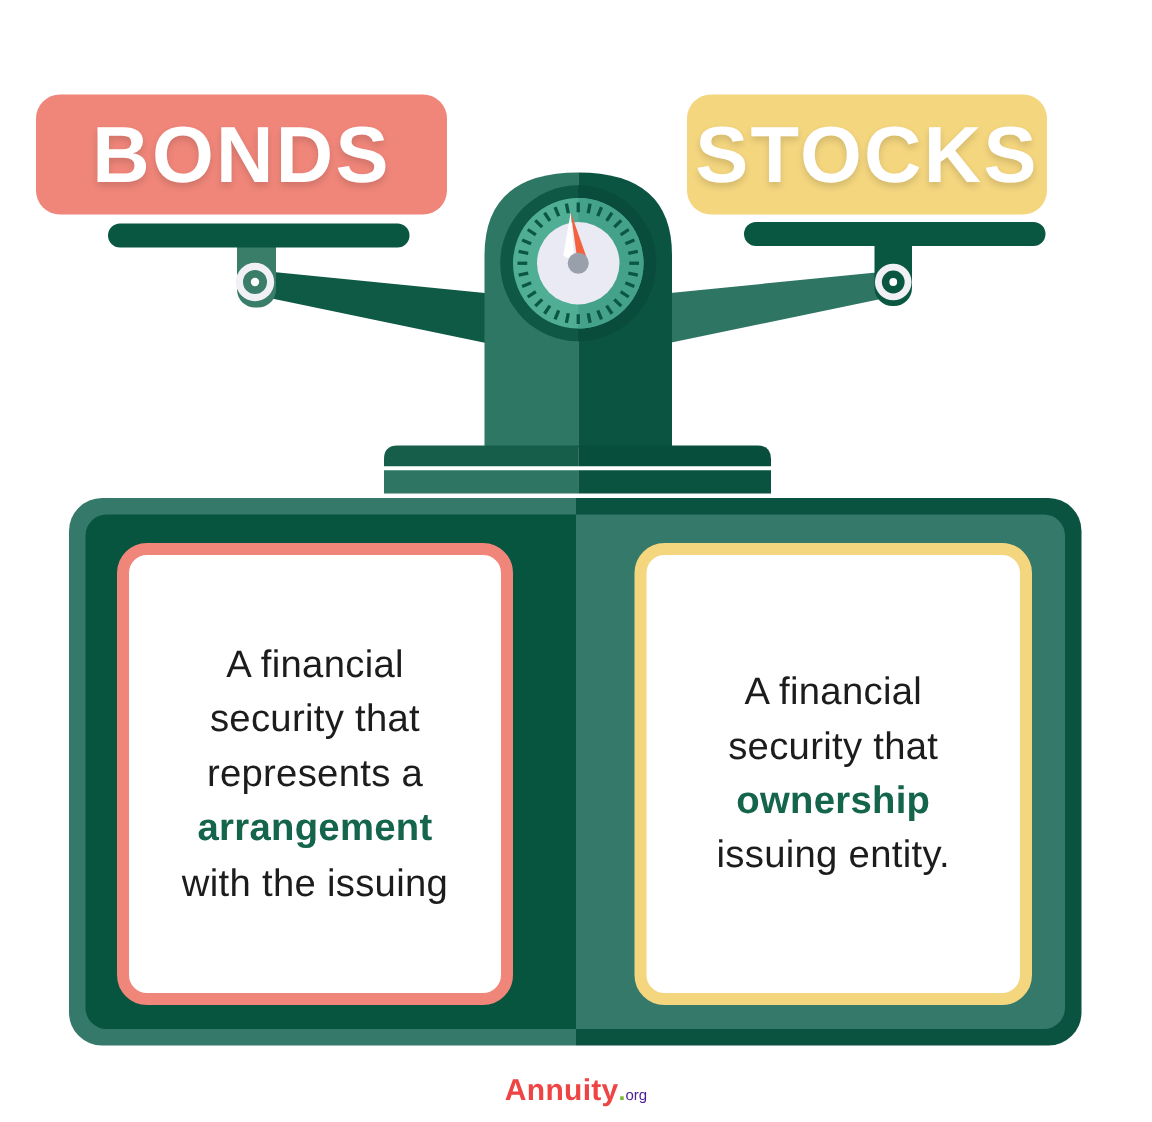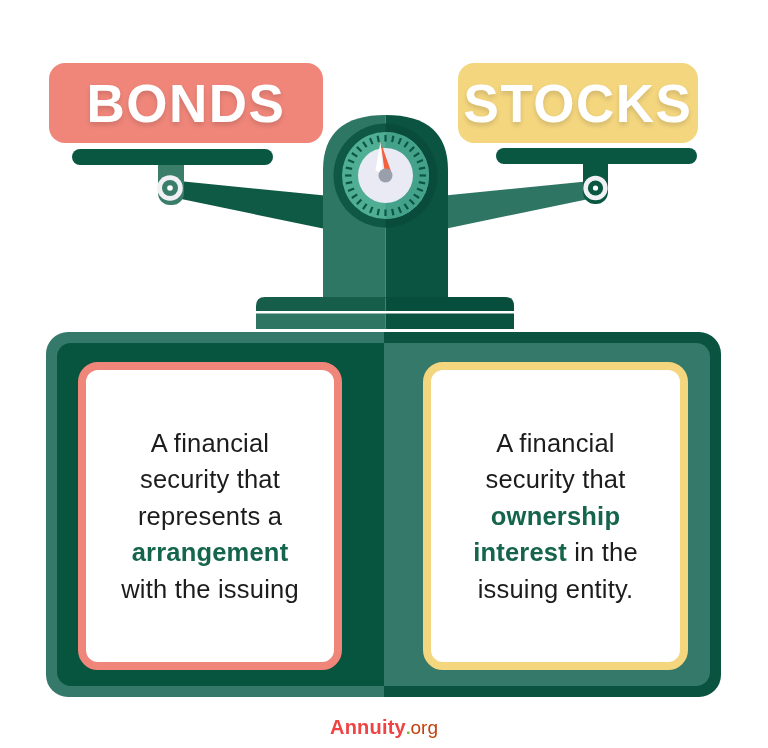--- a/index.html
+++ b/index.html
@@ -7,21 +7,21 @@
     width:768px;height:748px;background:#ffffff;position:relative;overflow:hidden;
     font-family:"Liberation Sans", sans-serif;
   }
   
   .top-label{
     position:absolute;top:63px;height:80px;border-radius:16px;
     display:flex;align-items:center;justify-content:center;
     color:#fff;font-weight:bold;font-size:53px;letter-spacing:1.5px;
     text-shadow:0 3px 5px rgba(0,0,0,0.14);
   }
-  #bonds-label{left:49px;width:274px;background:#F0867A;border-radius:16px;}
+  #bonds-label{left:24px;width:274px;background:#F0867A;border-radius:16px;}
   #stocks-label{left:458px;width:240px;background:#F4D67F;}
 
   
   #scale-svg{position:absolute;left:0;top:0;}
 
   
   .panel-half{position:absolute;top:332px;height:365px;}
   #panel-left{left:46px;width:338px;background:#35796A;border-radius:22px 0 0 22px;}
   #panel-left .panel-inner{position:absolute;left:11px;top:11px;right:0;bottom:11px;
     background:#07543F;border-radius:14px 0 0 14px;}
@@ -36,21 +36,21 @@
     text-align:center;font-size:25.5px;line-height:36.4px;color:#1C1C1C;letter-spacing:0.2px;
   }
   #bonds-card{left:78px;width:264px;border:8px solid #F0867A;}
   #stocks-card{left:423px;width:265px;border:8px solid #F4D67F;}
   .def-card .hl{color:#14654C;font-weight:bold;}
 
   
   #footer-logo{position:absolute;left:0;right:0;top:716px;text-align:center;}
   #footer-logo .brand{font-weight:bold;font-size:20px;color:#ef4444;letter-spacing:0.2px;}
   #footer-logo .dot{font-weight:bold;font-size:16.5px;color:#7AB832;}
-  #footer-logo .tld{font-size:19px;color:#c2410c;}
+  #footer-logo .tld{font-size:10px;color:#4c1d95;}
 </style>
 </head>
 <body>
 
 <svg id="scale-svg" width="768" height="748" viewBox="0 0 768 748">
 
   <polygon points="174,180.5 340,197 340,232 174,197.5" fill="#0F5A45"></polygon>
   <polygon points="596,180.5 430,197 430,232 596,197.5" fill="#2E7563"></polygon>
 
   <rect x="158" y="152" width="26" height="53" rx="12" fill="#3A7D68"></rect>
@@ -143,17 +143,16 @@
     <div><span>A financial</span></div>
     <div><span>security that</span></div>
     <div><span>represents a</span></div>
     <div><span class="hl">arrangement</span></div>
     <div><span>with the issuing</span></div>
   </div>
 <div class="def-card" id="stocks-card">
     <div><span>A financial</span></div>
     <div><span>security that</span></div>
     <div><span class="hl">ownership</span></div>
-    <div><span class="hl">interest</span><span> in the</span></div>
     <div><span>issuing entity.</span></div>
   </div>
 
 <div id="footer-logo"><span class="brand">Annuity</span><span class="dot">.</span><span class="tld">org</span></div>
 
 </body></html>

